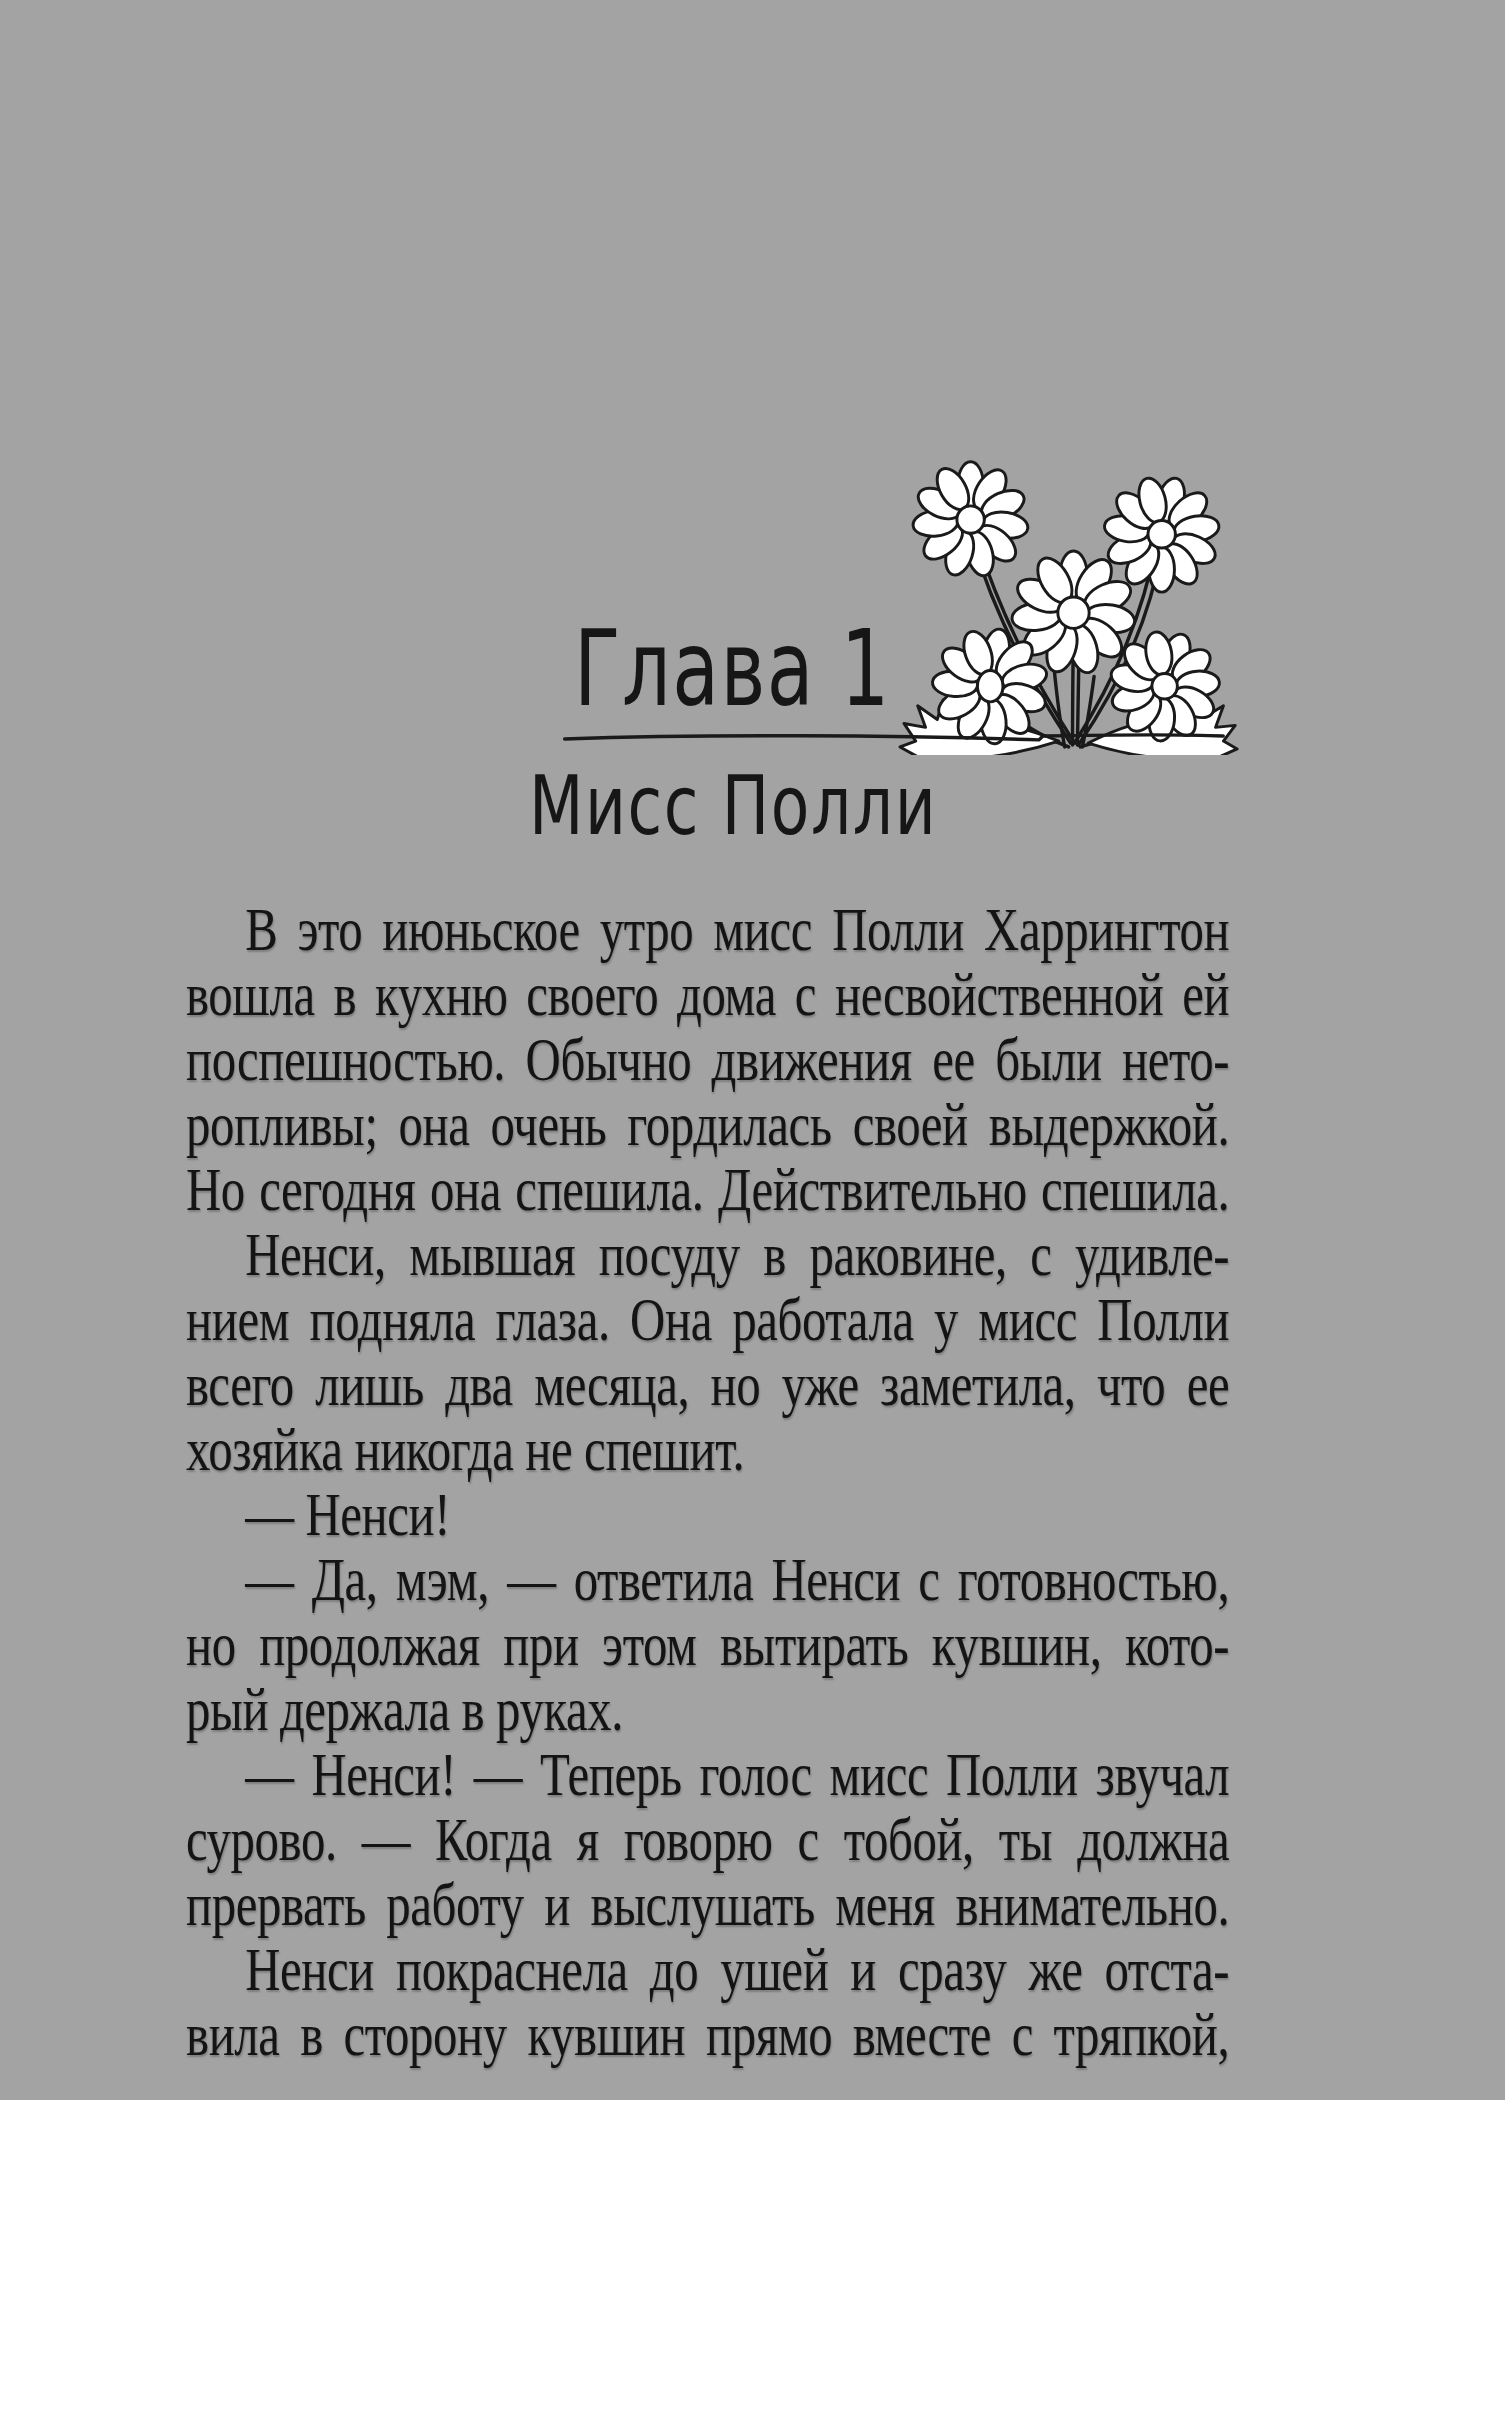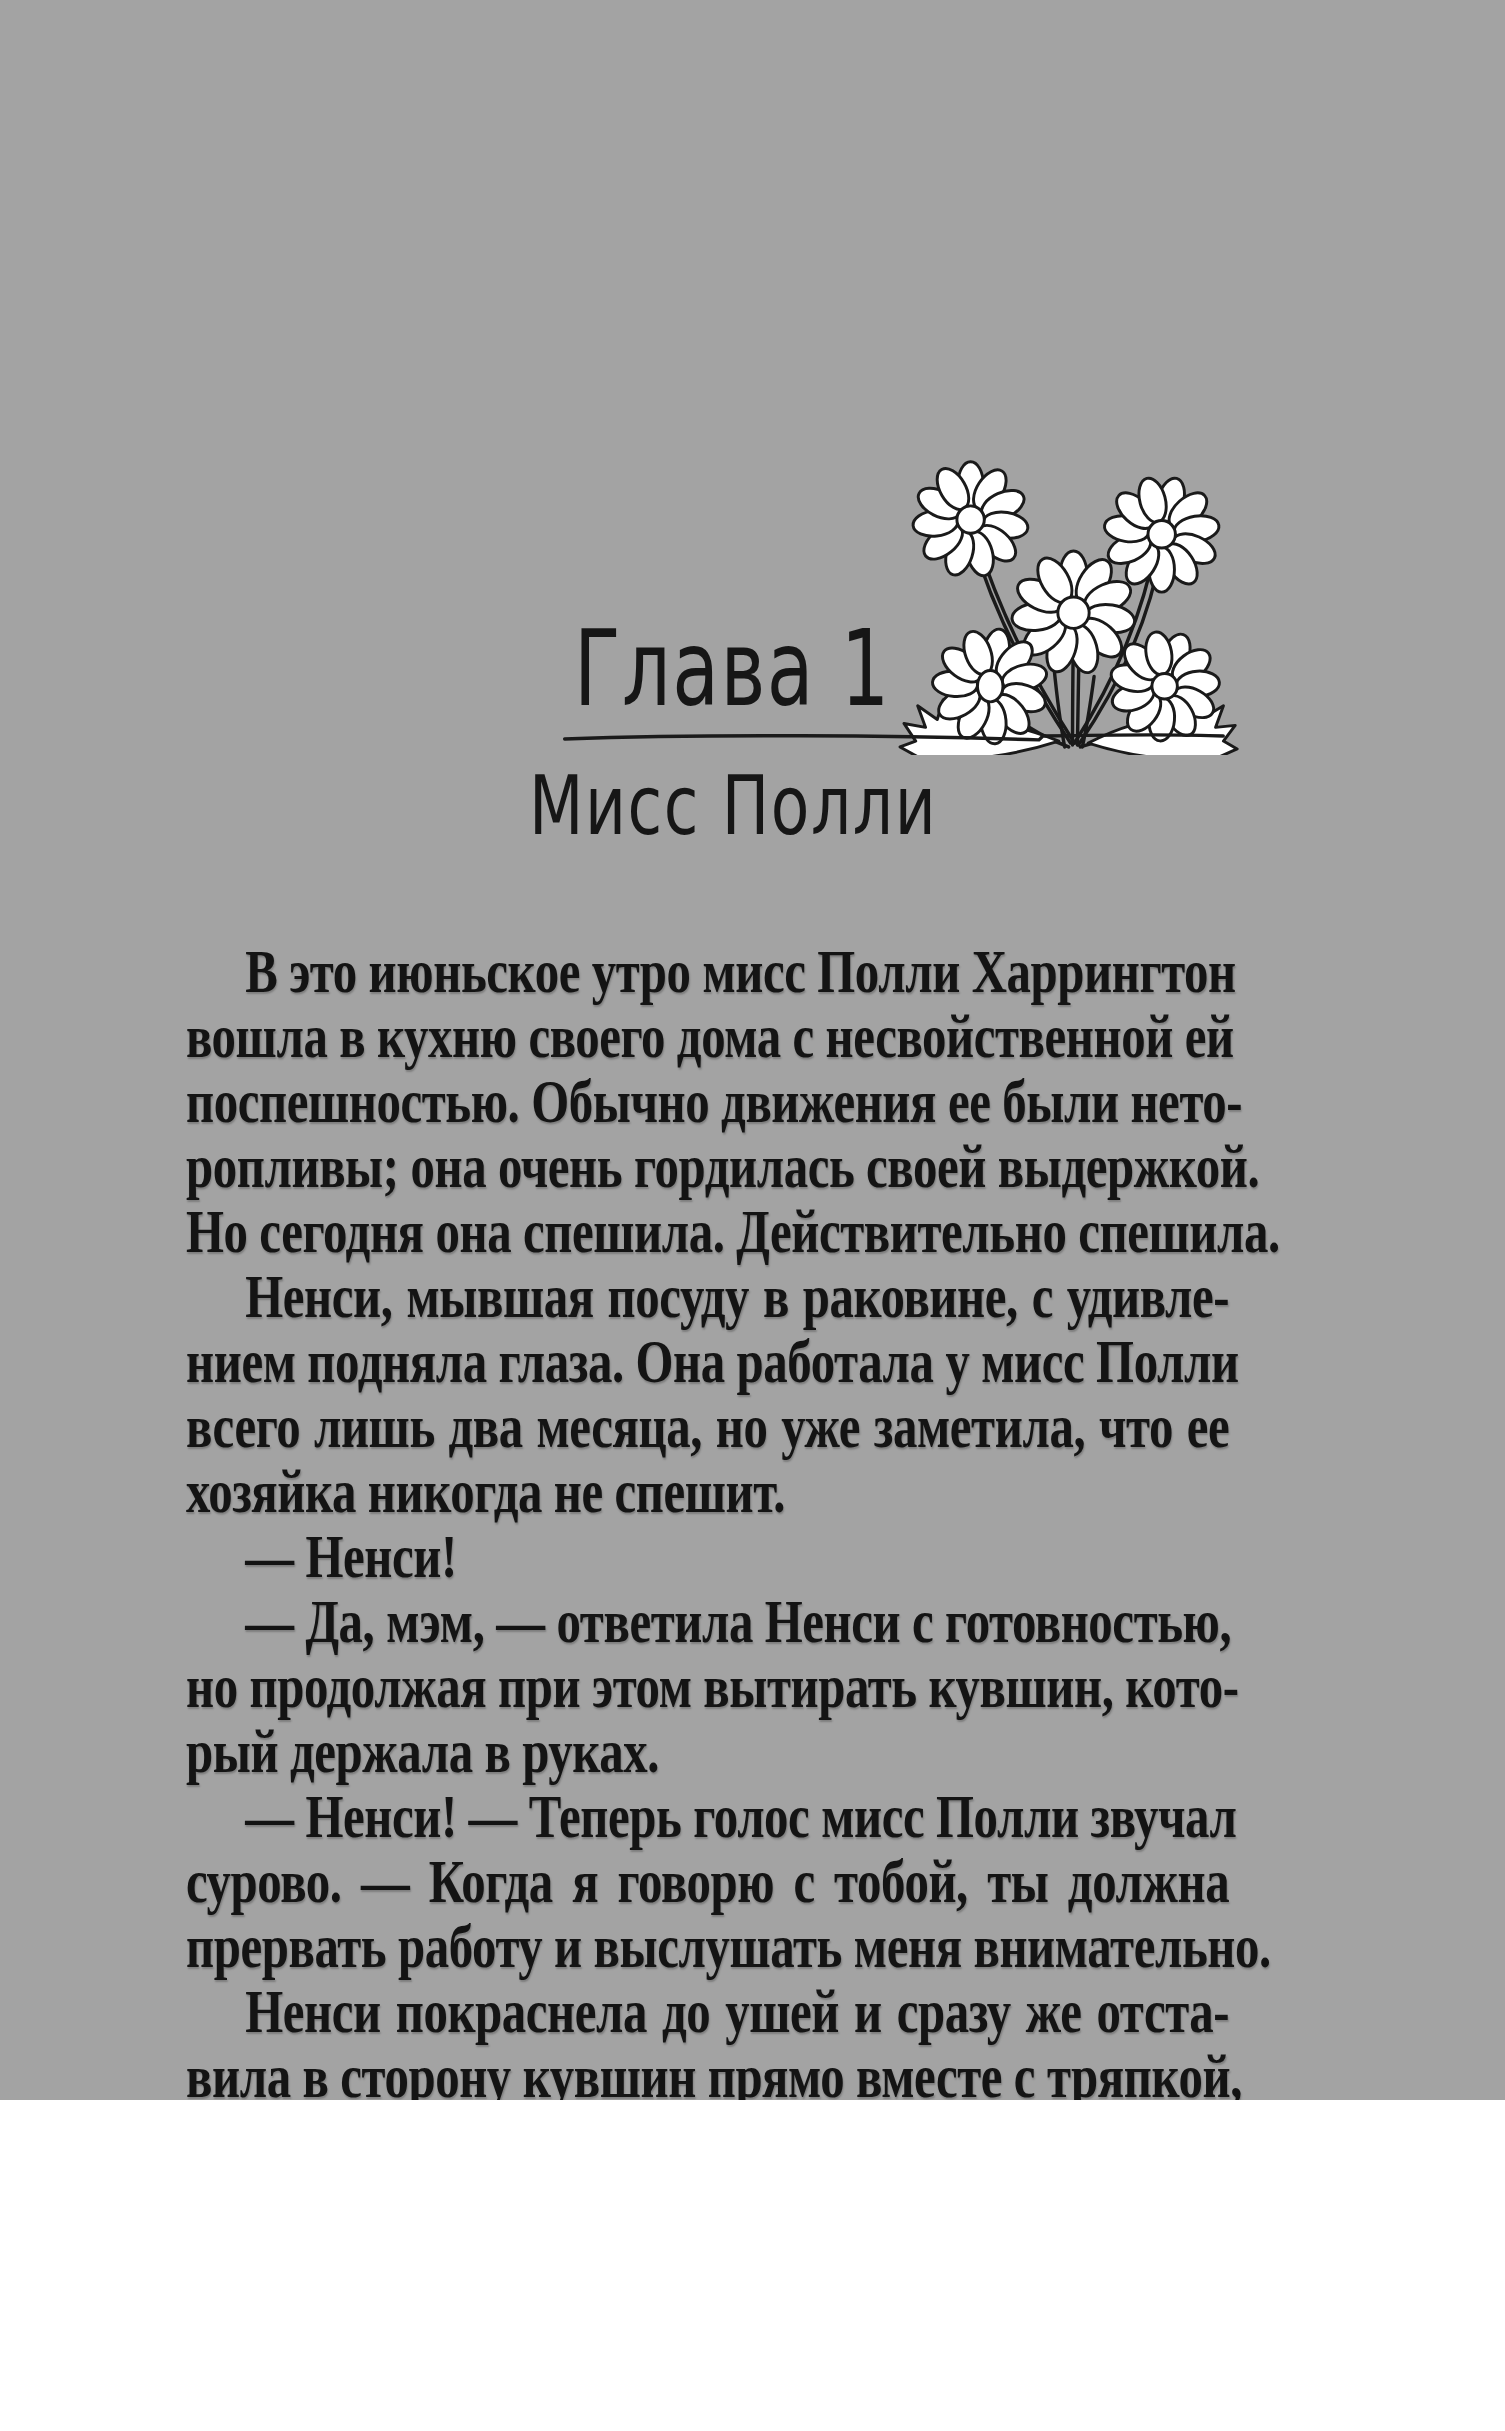--- a/index.html
+++ b/index.html
@@ -28,21 +28,21 @@
     transform:scaleX(0.77);transform-origin:0 0;
     color:#161616;white-space:nowrap;
   }
   
   .rule-svg{position:absolute;left:549px;top:686px;width:686px;height:98px;}
   .flowers-svg{position:absolute;left:853px;top:441px;width:392px;height:314px;}
   .sun-svg{position:absolute;left:586px;top:2086px;width:235px;height:235px;}
   .art{stroke:#1a1a1a;fill:none;stroke-linecap:round;stroke-linejoin:round;}
   .petal{fill:#ffffff;stroke:#1a1a1a;}
   
-  .body-block{position:absolute;left:186px;top:939px;font-weight:bold;}
+  .body-block{position:absolute;left:186px;top:897px;}
   .line{
     width:1304px;height:65px;line-height:65px;
     font-size:61px;letter-spacing:-0.5px;
     transform:scaleX(0.80);transform-origin:0 0;
     text-align:justify;text-align-last:justify;
     white-space:nowrap;
     color:#141414;
     text-shadow:1px 2px 2px rgba(40,40,40,0.30);
   }
   .line.indent{padding-left:74px;width:1230px;}

